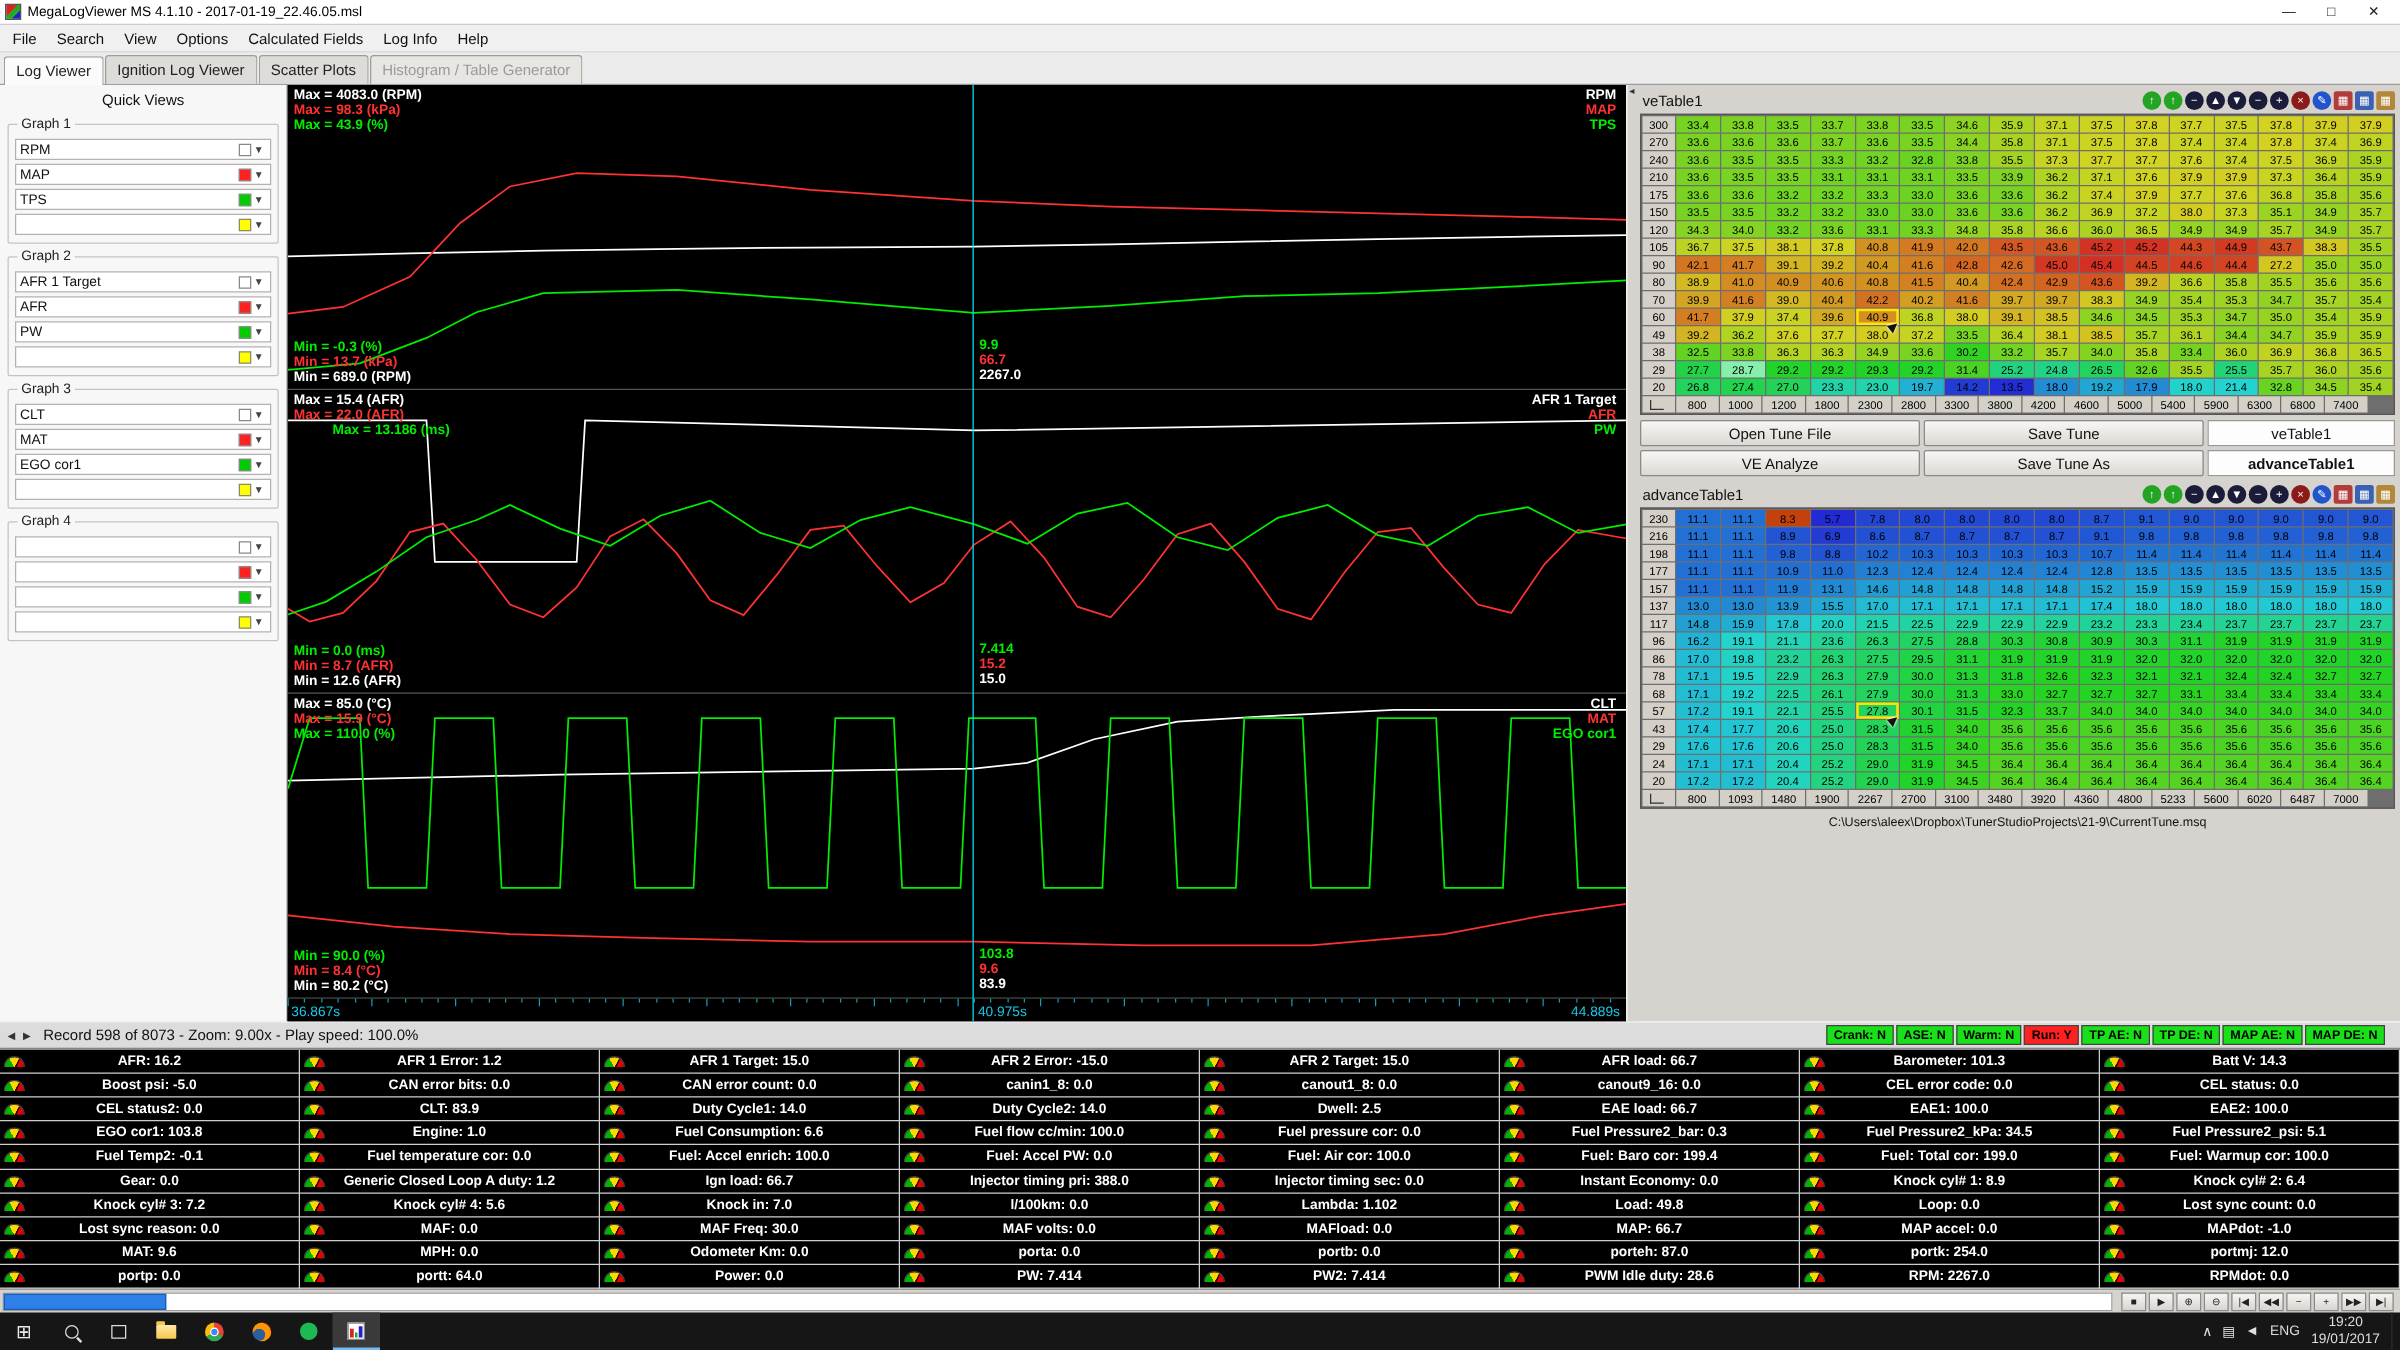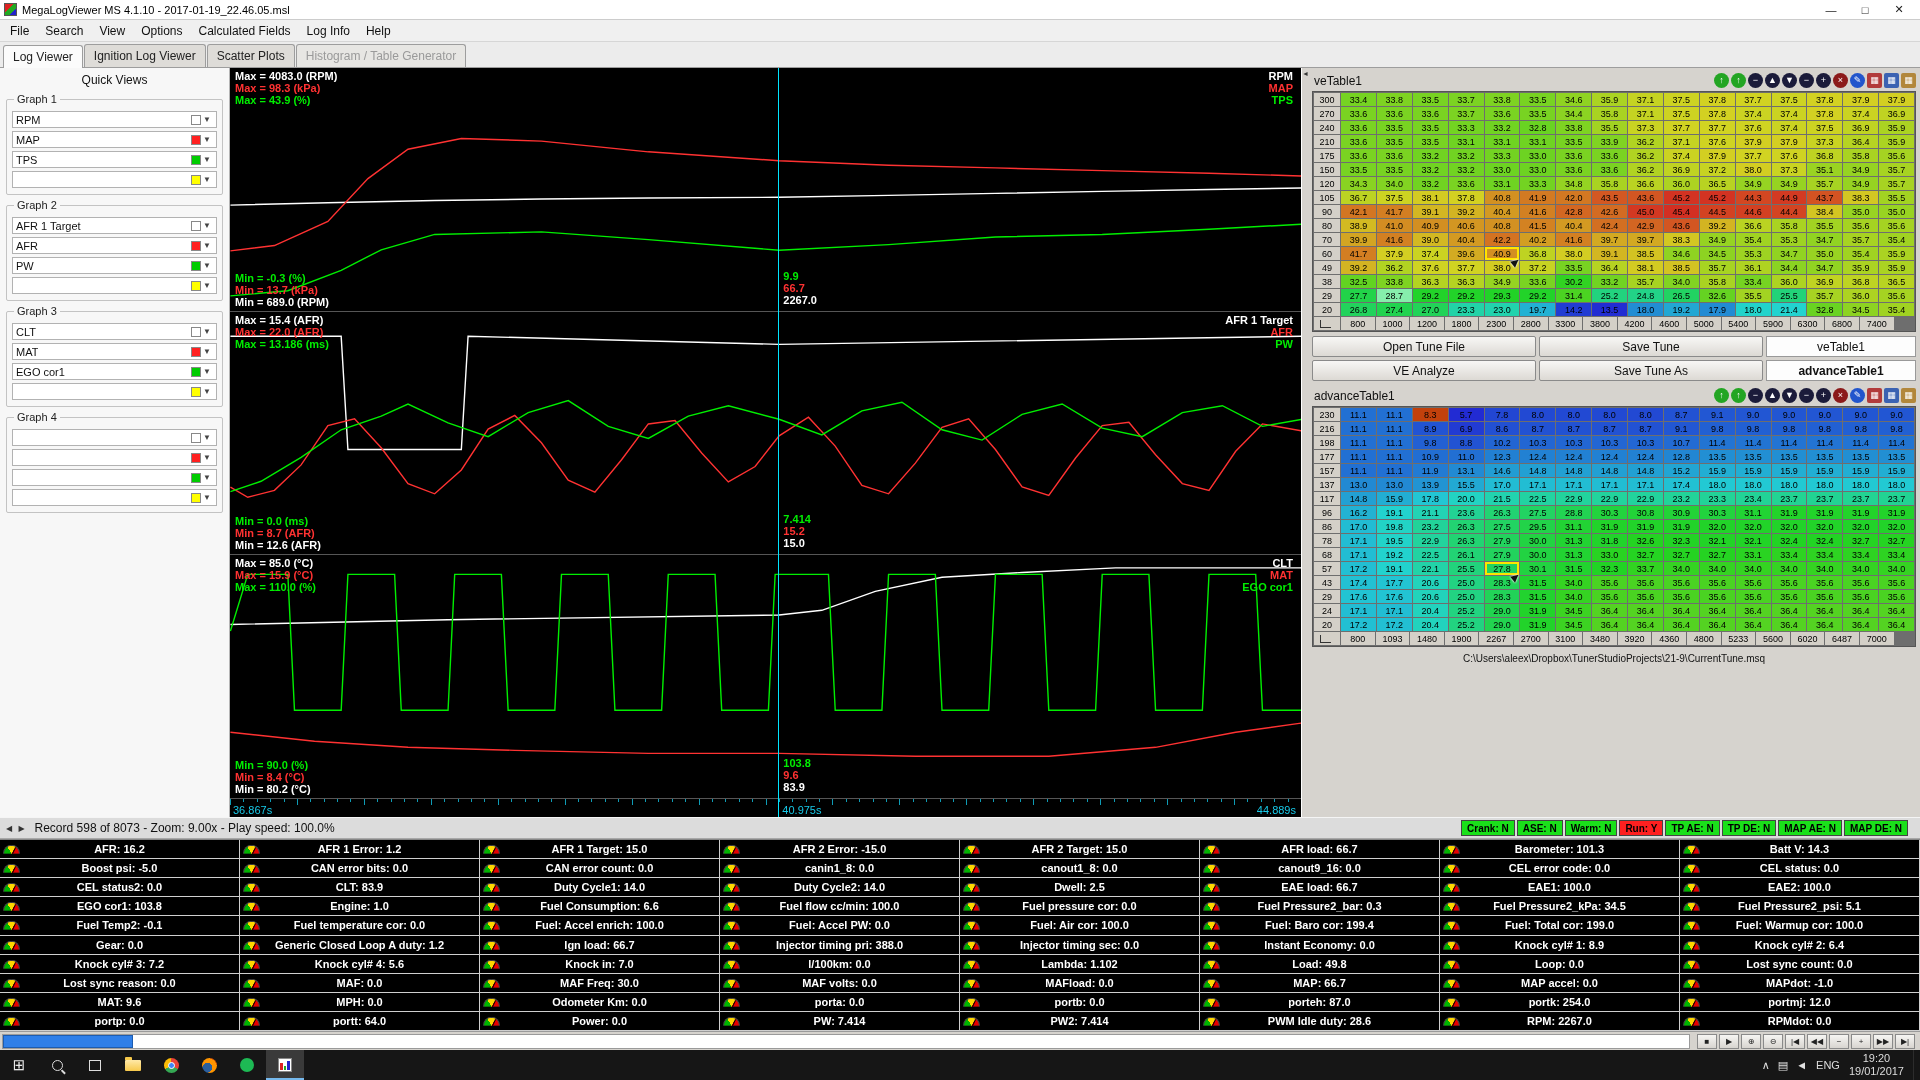--- a/index.html
+++ b/index.html
@@ -284,21 +284,21 @@
         </div>
         <div class="panel">
           <svg viewBox="0 0 1000 240" preserveAspectRatio="none">
             <polyline points="0.4,24.0 103.8,24.0 110.1,136.0 216.0,136.0 222.3,24.0 512.7,32.0 1000.1,24.0" fill="none" stroke="#ffffff" stroke-width="1.4" vector-effect="non-scaling-stroke"></polyline>
             <polyline points="0.4,173.1 16.6,183.2 41.5,176.4 66.4,151.2 91.4,112.4 116.3,105.7 141.2,134.3 166.2,169.7 191.1,179.8 216.0,156.2 241.0,115.8 265.9,102.3 290.8,129.3 315.8,166.3 340.7,178.1 365.6,146.1 390.6,110.7 415.5,107.4 440.4,139.4 465.3,168.0 490.3,152.8 512.7,122.5 540.1,104.0 565.1,132.6 590.0,171.4 614.9,179.8 639.9,149.5 664.8,114.1 689.7,105.7 714.7,136.0 739.6,173.1 764.5,181.5 789.5,144.4 814.4,112.4 839.3,109.1 864.2,141.1 889.2,169.7 914.1,176.4 939.0,137.7 964.0,110.7 1000.1,117.5" fill="none" stroke="#ff3232" stroke-width="1.4" vector-effect="non-scaling-stroke"></polyline>
             <polyline points="0.4,177.6 29.0,167.4 66.4,143.7 103.8,116.5 141.2,102.9 166.2,91.0 203.6,109.7 241.0,123.3 278.4,99.5 315.8,87.6 353.2,113.1 390.6,125.0 427.9,102.9 465.3,92.7 512.7,106.1 552.6,121.6 590.0,97.8 627.4,89.3 664.8,116.5 702.2,126.7 739.6,101.2 777.0,91.0 814.4,114.8 851.8,123.3 889.2,99.5 926.6,92.7 964.0,113.1 1000.1,106.3" fill="none" stroke="#00ee00" stroke-width="1.4" vector-effect="non-scaling-stroke"></polyline>
           </svg>
           <div class="gmax">
             <div style="color: rgb(255, 255, 255);">Max = 15.4 (AFR)</div>
             <div style="color: rgb(255, 50, 50);">Max = 22.0 (AFR)</div>
-            <div style="color: rgb(0, 238, 0);">Max = 13.186 (ms)</div>
+            <div style="color: rgb(0, 238, 0); margin-left: 31px;">Max = 13.186 (ms)</div>
           </div>
           <div class="gmin">
             <div style="color: rgb(0, 238, 0);">Min = 0.0 (ms)</div>
             <div style="color: rgb(255, 50, 50);">Min = 8.7 (AFR)</div>
             <div style="color: rgb(255, 255, 255);">Min = 12.6 (AFR)</div>
           </div>
           <div class="glegend">
             <div style="color: rgb(255, 255, 255);">AFR 1 Target</div>
             <div style="color: rgb(255, 50, 50);">AFR</div>
             <div style="color: rgb(0, 238, 0);">PW</div>
@@ -608,21 +608,21 @@
             <div class="tcell" style="background: rgb(211, 180, 34);">39.2</div>
             <div class="tcell" style="background: rgb(211, 154, 34);">40.4</div>
             <div class="tcell" style="background: rgb(211, 128, 34);">41.6</div>
             <div class="tcell" style="background: rgb(211, 103, 34);">42.8</div>
             <div class="tcell" style="background: rgb(211, 107, 34);">42.6</div>
             <div class="tcell" style="background: rgb(211, 56, 34);">45.0</div>
             <div class="tcell" style="background: rgb(211, 47, 34);">45.4</div>
             <div class="tcell" style="background: rgb(211, 66, 34);">44.5</div>
             <div class="tcell" style="background: rgb(211, 64, 34);">44.6</div>
             <div class="tcell" style="background: rgb(211, 68, 34);">44.4</div>
-            <div class="tcell" style="background: rgb(211, 197, 34);">38.4</div>
+            <div class="tcell" style="background: rgb(211, 197, 34);">27.2</div>
             <div class="tcell" style="background: rgb(152, 211, 34);">35.0</div>
             <div class="tcell" style="background: rgb(152, 211, 34);">35.0</div>
           </div>
           <div class="trow">
             <div class="tcell yhead">80</div>
             <div class="tcell" style="background: rgb(211, 186, 34);">38.9</div>
             <div class="tcell" style="background: rgb(211, 141, 34);">41.0</div>
             <div class="tcell" style="background: rgb(211, 143, 34);">40.9</div>
             <div class="tcell" style="background: rgb(211, 150, 34);">40.6</div>
             <div class="tcell" style="background: rgb(211, 145, 34);">40.8</div>

